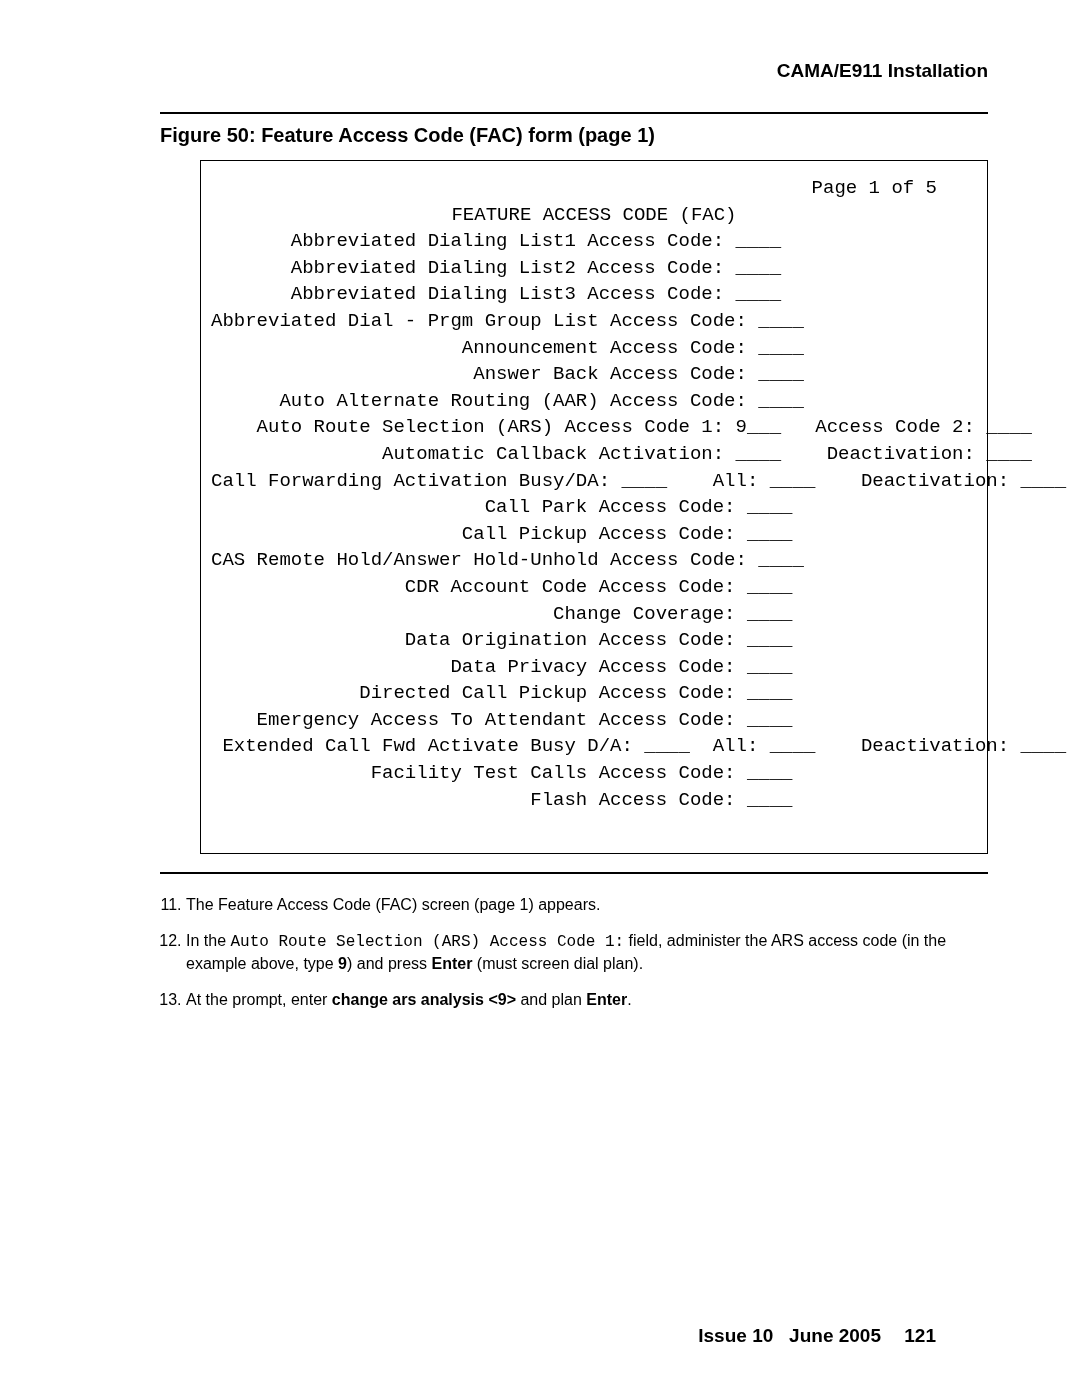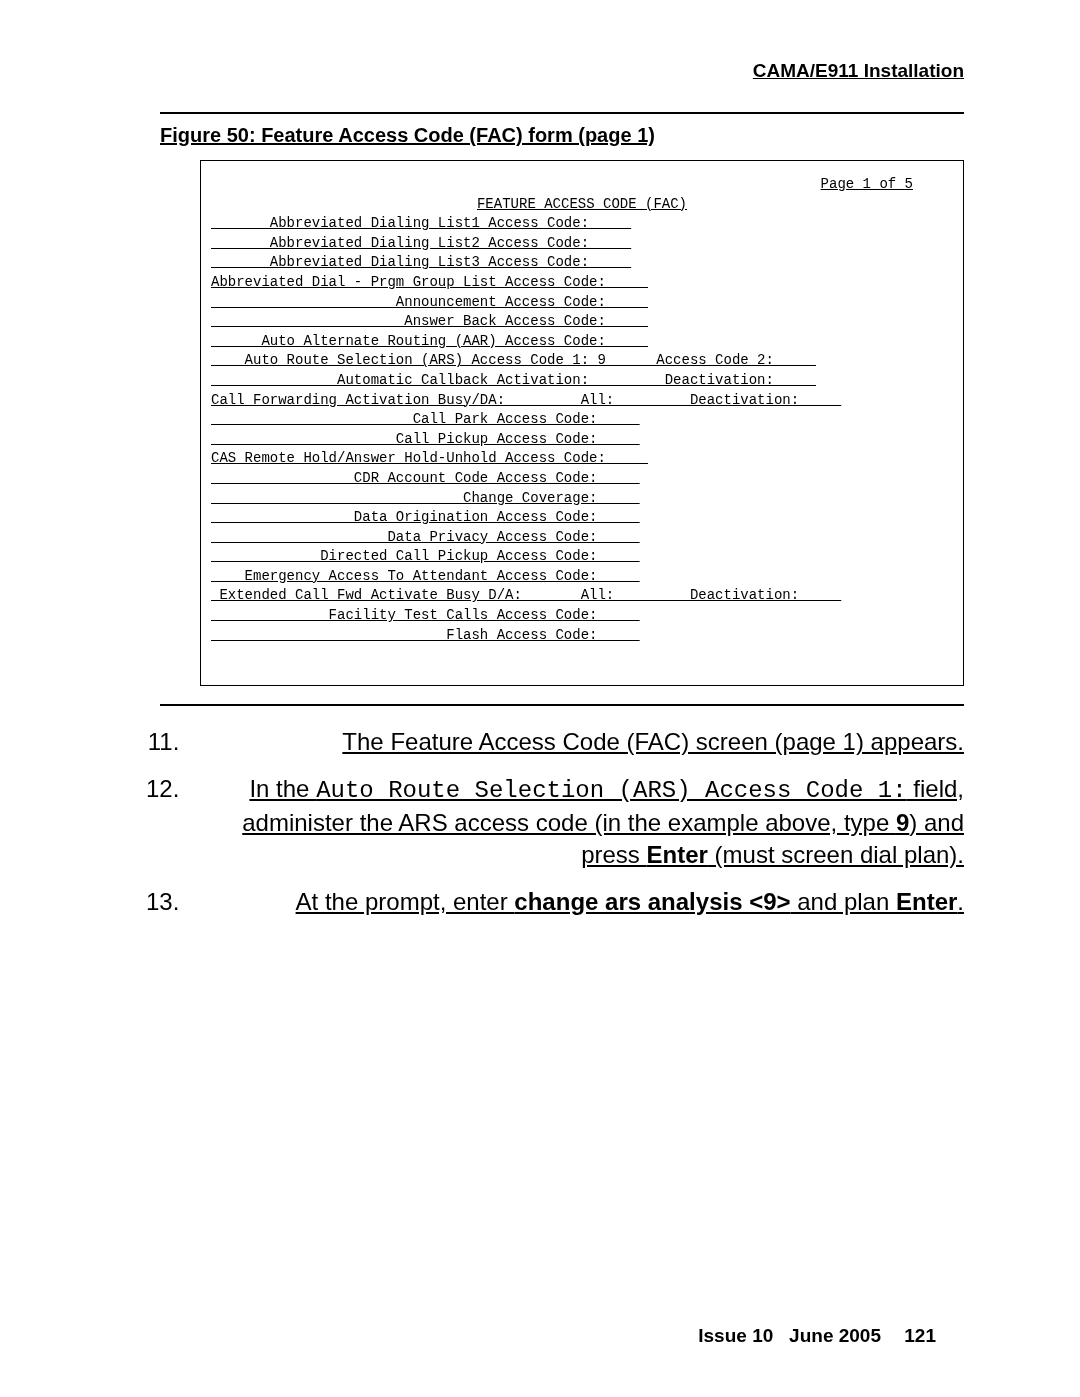--- a/index.html
+++ b/index.html
@@ -8,23 +8,22 @@
     background: #fff;
     width: 1080px;
     height: 1397px;
     font-family: Arial, Helvetica, sans-serif;
     color: #000;
   }
   .page {
     box-sizing: border-box;
     width: 1080px;
     height: 1397px;
-    padding: 60px 116px 50px 160px;
+    padding: 60px 92px 50px 160px;
     position: relative;
-    text-decoration: underline;
   }
   .header-right {
     text-align: right;
     font-weight: bold;
     font-size: 19px;
     margin-bottom: 30px;
   }
   .hr-thick {
     border: none;
     border-top: 2px solid #000;
@@ -33,34 +32,33 @@
   .fig-title {
     font-weight: bold;
     font-size: 20px;
     margin: 0 0 13px 0;
   }
   .terminal-box {
     border: 1.5px solid #000;
     margin-left: 40px;
     padding: 14px 10px 40px 10px;
     font-family: "Courier New", Courier, monospace;
-    font-size: 14px;
+    font-size: 19px;
     line-height: 1.4;
     white-space: pre;
   }
   .hr-thick2 {
     border: none;
     border-top: 2px solid #000;
     margin: 18px 0 20px 0;
   }
   ol.steps {
-    font-size: 24px;
+    font-size: 16px;
     padding-left: 26px;
     margin: 0;
-    text-align: right;
   }
   ol.steps li {
     margin-bottom: 14px;
     line-height: 1.35;
   }
   .mono {
     font-family: "Courier New", Courier, monospace;
   }
   .footer {
     position: absolute;

